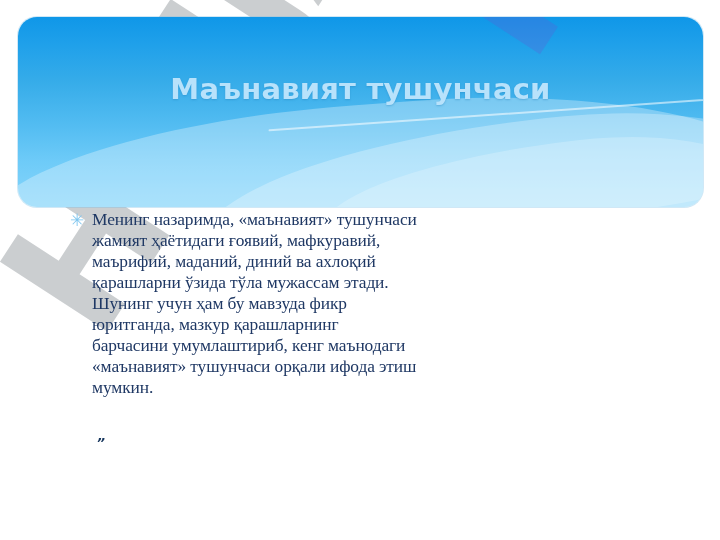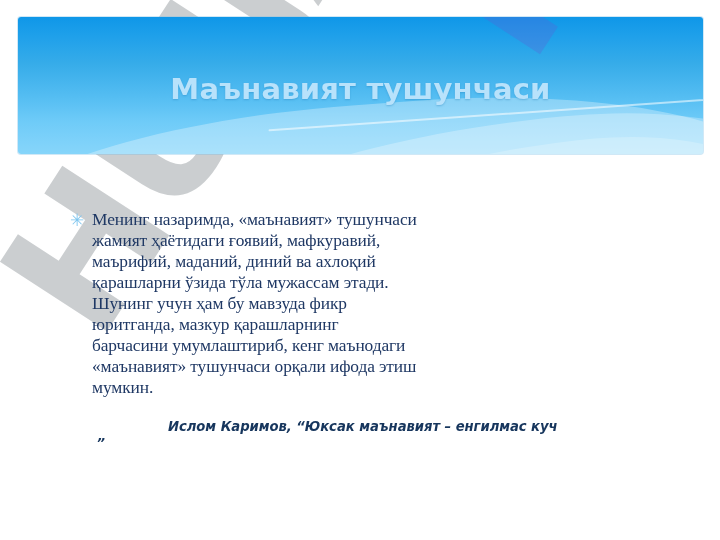--- a/index.html
+++ b/index.html
@@ -45,22 +45,22 @@
     color: rgba(140, 146, 150, 0.45);
     line-height: 0.92;
   }
 
   
   #title-banner {
     position: absolute;
     left: 18px;
     top: 17px;
     width: 685px;
-    height: 137px;
-    border-radius: 3px;
+    height: 190px;
+    border-radius: 19px;
     overflow: hidden;
     z-index: 2;
     background: linear-gradient(180deg,
         #0f97e8 0%,
         #1fa0ea 14%,
         #36ace9 34%,
         #54bdf2 58%,
         #6ecbf8 76%,
         #7fd2fa 92%,
         #86d5fa 100%);
@@ -225,17 +225,16 @@
 маърифий, маданий, диний ва ахлоқий
 қарашларни ўзида тўла мужассам этади.
 Шунинг учун ҳам бу мавзуда фикр
 юритганда, мазкур қарашларнинг
 барчасини умумлаштириб, кенг маънодаги
 «маънавият» тушунчаси орқали ифода этиш
  мумкин.</div>
     </div>
   </div>
 
-  <div id="attribution">Ислом Каримов, “Юксак маънавият – енгилмас куч</div>
 
   <div id="trailing-quote">„</div>
 
 </div>
 
 </body></html>

